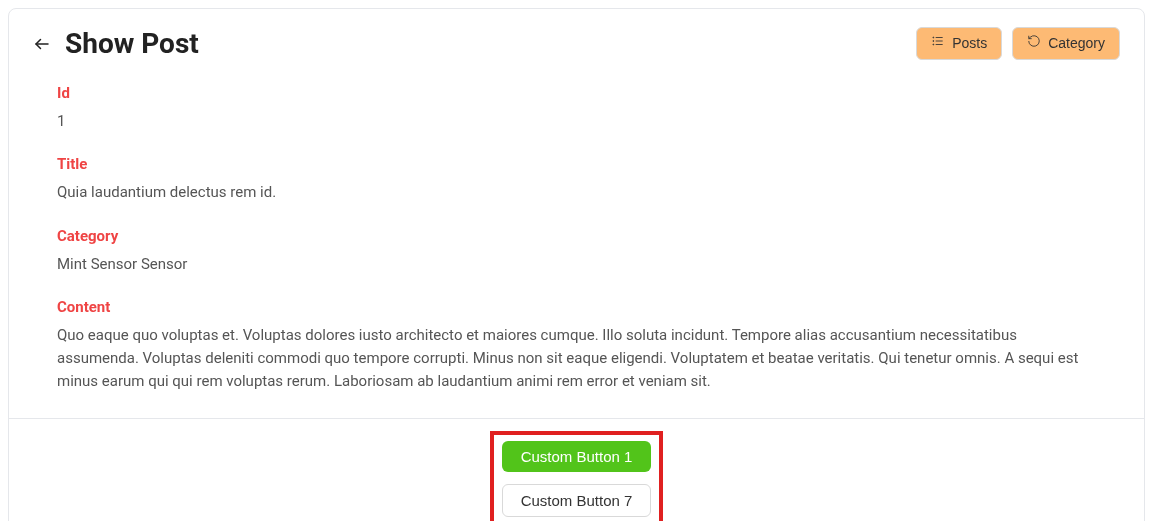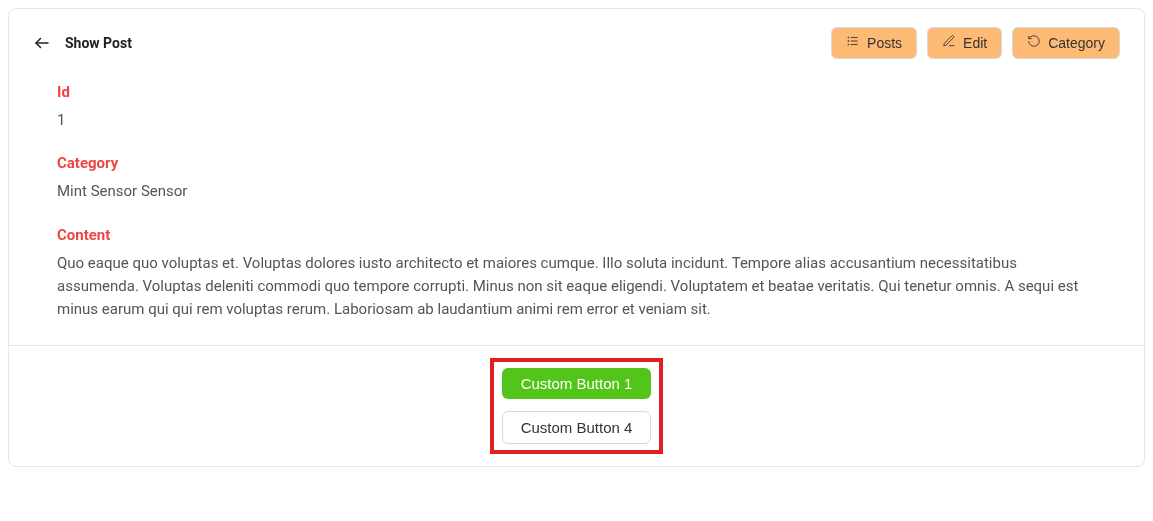--- a/index.html
+++ b/index.html
@@ -27,21 +27,21 @@
     }
     .back-arrow {
       width: 18px;
       height: 18px;
       cursor: pointer;
       display: inline-flex;
       align-items: center;
       justify-content: center;
     }
     .page-title {
-      font-size: 14px;
+      font-size: 28px;
       font-weight: 700;
       color: #222;
     }
     .header-right {
       display: flex;
       gap: 10px;
     }
     .btn {
       display: inline-flex;
       align-items: center;
@@ -130,53 +130,48 @@
               <circle cx="4" cy="6" r="0.8" fill="#333"></circle>
               <circle cx="4" cy="12" r="0.8" fill="#333"></circle>
               <circle cx="4" cy="18" r="0.8" fill="#333"></circle>
             </svg>
         </span>
         <span>Posts</span>
       </button>
       <button class="btn">
         <span>
           <svg viewBox="0 0 24 24">
-              <path d="M12 20h9"></path>
-              <path d="M16.5 3.5a2.12 2.12 0 0 1 3 3L7 19l-4 1 1-4Z"></path>
-            </svg>
-        </span>
-        <span>Edit</span>
-      </button>
-      <button class="btn">
-        <span>
-          <svg viewBox="0 0 24 24">
               <path d="M3 12a9 9 0 1 0 3-6.7L3 8"></path>
               <polyline points="3 3 3 8 8 8"></polyline>
             </svg>
         </span>
         <span>Category</span>
       </button>
     </div>
   </div>
 
   <div class="body">
     <div class="field">
       <div class="field-label">Id</div>
       <div class="field-value">1</div>
     </div>
     <div class="field">
+      <div class="field-label">Title</div>
+      <div class="field-value">Quia laudantium delectus rem id.</div>
+    </div>
+    <div class="field">
       <div class="field-label">Category</div>
       <div class="field-value">Mint Sensor Sensor</div>
     </div>
     <div class="field" style="margin-bottom:0;">
       <div class="field-label">Content</div>
       <div class="field-value">Quo eaque quo voluptas et. Voluptas dolores iusto architecto et maiores cumque. Illo soluta incidunt. Tempore alias accusantium necessitatibus assumenda. Voluptas deleniti commodi quo tempore corrupti. Minus non sit eaque eligendi. Voluptatem et beatae veritatis. Qui tenetur omnis. A sequi est minus earum qui qui rem voluptas rerum. Laboriosam ab laudantium animi rem error et veniam sit.</div>
     </div>
   </div>
 
   <div class="footer">
     <div class="footer-box">
       <button class="btn-green">Custom Button 1</button>
-      <button class="btn-outline">Custom Button 4</button>
+      <button class="btn-outline">Custom Button 7</button>
     </div>
   </div>
 
 </div>
 
 </body></html>

